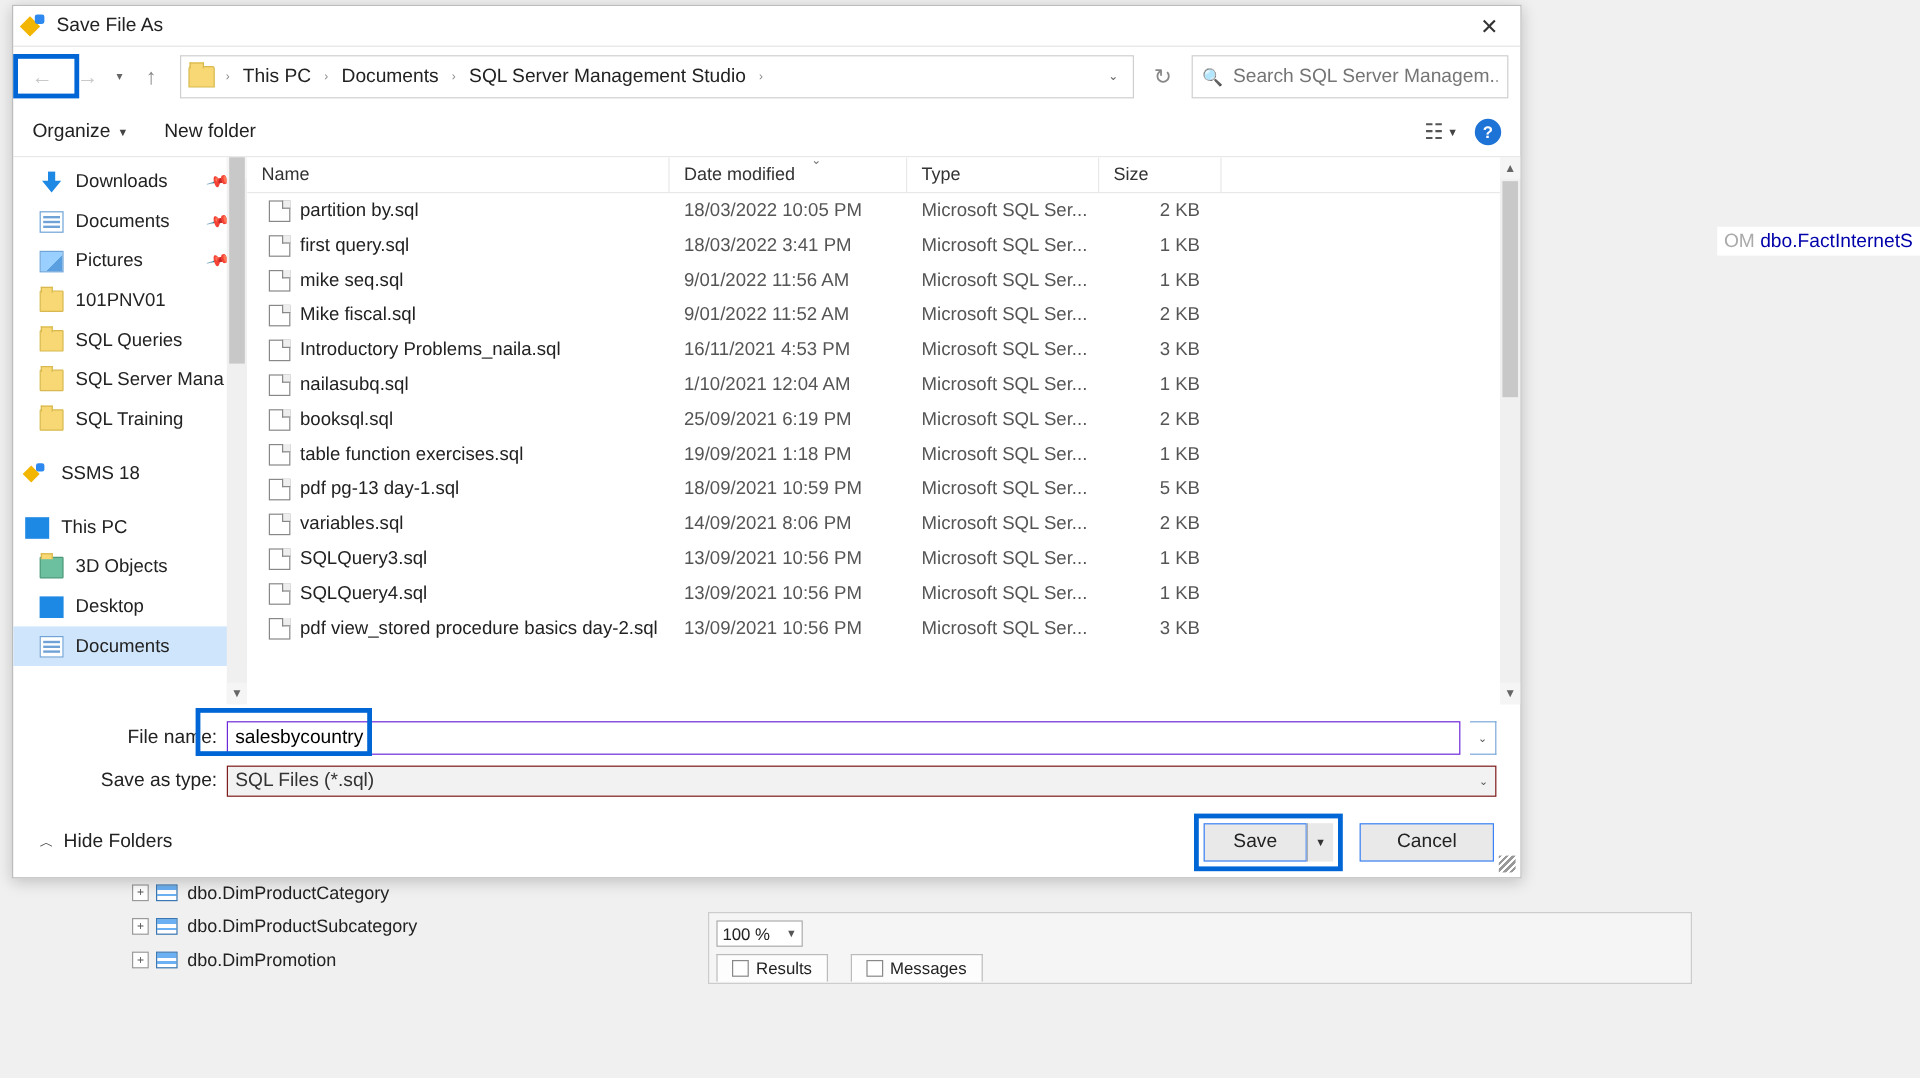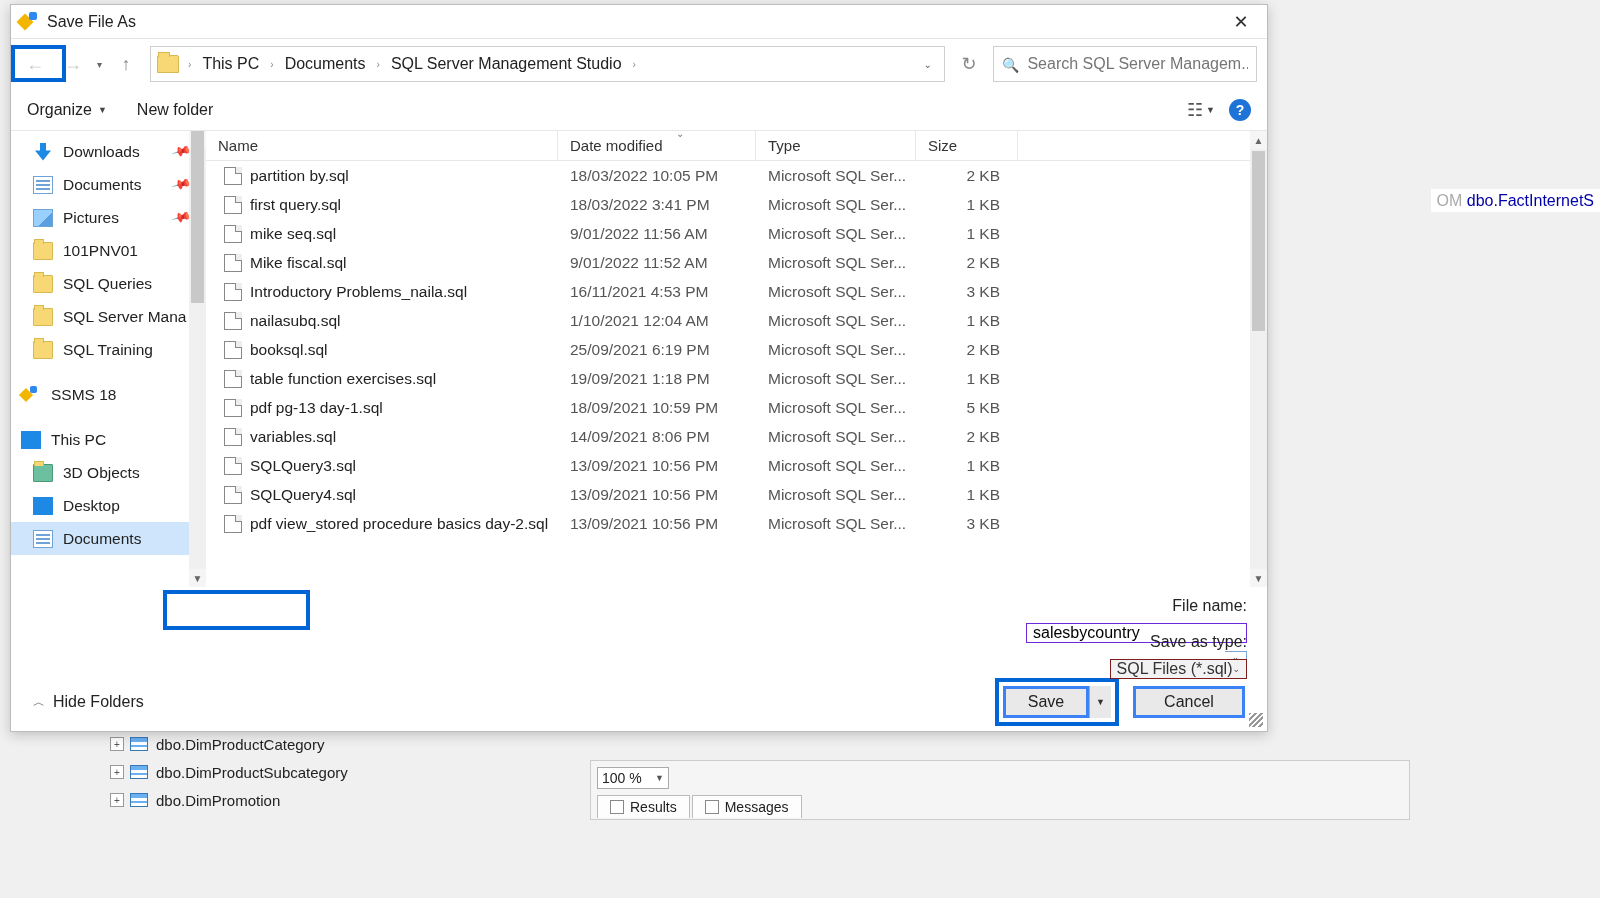--- a/index.html
+++ b/index.html
@@ -10,21 +10,21 @@
 
 .bg-bottom-tree { position:absolute; left:110px; top:730px; font-size:15px; color:#222; }
 .bg-bottom-tree .row { display:flex; align-items:center; height:28px; }
 .bg-bottom-tree .expander { width:14px; height:14px; border:1px solid #999; margin-right:6px; display:flex; align-items:center; justify-content:center; font-size:10px; color:#555; background:#fff; }
 .bg-bottom-tree .table-icon { display:inline-block; width:18px; height:14px; margin-right:8px; background:linear-gradient(#6ab0f3,#6ab0f3 4px,#fff 4px,#fff 7px,#6ab0f3 7px,#6ab0f3 9px,#fff 9px,#fff 12px,#6ab0f3 12px); border:1px solid #3a78b5; }
 
 .bg-zoom-bar { position:absolute; left:590px; top:760px; background:#f5f5f5; height:60px; width:820px; border:1px solid #ccc; }
 .bg-zoom-bar .zoom-sel { position:absolute; left:6px; top:6px; width:72px; height:22px; border:1px solid #aaa; background:#fff; font-size:14px; display:flex; align-items:center; padding:0 4px; }
 .bg-zoom-bar .zoom-sel .dd { margin-left:auto; font-size:9px; color:#555; }
 .bg-zoom-bar .tabs { position:absolute; left:6px; top:34px; display:flex; gap:0; }
-.bg-zoom-bar .tab { display:flex; align-items:center; gap:6px; padding:3px 12px; border:1px solid #bbb; border-bottom:none; background:#fdfdfd; font-size:14px; margin-right:2px; }
+.bg-zoom-bar .tab { display:flex; align-items:center; gap:6px; padding:3px 12px; border:1px solid #bbb; border-bottom:none; background:#fdfdfd; font-size:14px; margin-right:19px; }
 .bg-zoom-bar .tab .tab-icon { width:14px; height:14px; border:1px solid #888; background:#fff; }
 
 .dialog { position:absolute; left:10px; top:4px; width:1258px; height:728px; background:#fff; border:1px solid #bcbcbc; box-shadow:0 3px 12px rgba(0,0,0,0.2); display:flex; flex-direction:column; }
 
 .titlebar { height:34px; display:flex; align-items:center; padding:0 8px; border-bottom:1px solid #e4e4e4; }
 .titlebar .app-icon { width:20px; height:20px; margin-right:8px; position:relative; }
 .titlebar .app-icon::before { content:""; position:absolute; width:12px; height:12px; background:#f2b600; left:0; top:4px; transform:rotate(45deg); }
 .titlebar .app-icon::after { content:""; position:absolute; width:8px; height:8px; background:#2d89ef; left:10px; top:0; border-radius:2px; }
 .titlebar .title-txt { font-size:16px; }
 .titlebar .close { margin-left:auto; width:36px; height:30px; display:flex; align-items:center; justify-content:center; font-size:18px; color:#333; cursor:pointer; }
@@ -93,34 +93,34 @@
 .frow .c-size{width:102px; color:#555; text-align:right; padding-right:18px;}
 .sql-icon { width:18px; height:18px; border:1px solid #888; background:#fff; position:relative; flex:none; }
 .sql-icon::after{content:"";position:absolute;right:-1px;top:-1px;width:6px;height:6px;background:#eee;border-left:1px solid #888;border-bottom:1px solid #888;}
 
 .file-scroll { width:17px; background:#f0f0f0; display:flex; flex-direction:column; }
 .file-scroll .btn-s{height:18px;display:flex;align-items:center;justify-content:center;font-size:10px;color:#666;background:#f5f5f5;cursor:pointer;}
 .file-scroll .thumb-s{height:180px;background:#c8c8c8;margin:2px;}
 .file-scroll .track-s{flex:1;}
 
 .bottom-fields { padding:10px 20px 4px 20px; }
-.field-row { display:flex; align-items:flex-end; height:36px; gap:8px;flex-direction:column; }
+.field-row { display:flex; align-items:center; height:36px; gap:8px; }
 .field-row .lbl { width:150px; text-align:right; font-size:16px; color:#222; }
 .fname-input { flex:1; height:28px; border:1px solid #6d28d9; background:#fff; font-size:16px; padding:0 6px; outline:none; }
 .fname-dd { width:22px; height:28px; border:1px solid #7aa7d8; border-left:none; display:flex; align-items:center; justify-content:center; font-size:9px; color:#555; cursor:pointer; background:#fff; }
 .ftype-sel { flex:1; height:26px; border:1px solid #7f1d1d; background:#f2f2f2; display:flex; align-items:center; padding:0 6px; font-size:16px; color:#333; }
 .ftype-sel .dd { margin-left:auto; font-size:9px; color:#555; }
 
 .hl-fname { position:absolute; border:4px solid #0066d6; pointer-events:none; }
 
 .footer { height:58px; display:flex; align-items:center; padding:0 22px; }
 .hide-folders { display:flex; align-items:center; gap:8px; font-size:16px; cursor:pointer; }
 .hide-folders .chev-up { font-size:12px; color:#444; }
 .footer .spacer-f { flex:1; }
-.btn { height:32px; border:3px solid #3b82f6; background:#e9e9e9; font-size:16px; display:flex; align-items:center; justify-content:center; cursor:pointer; }
+.btn { height:32px; border:1px solid #3b82f6; background:#e9e9e9; font-size:16px; display:flex; align-items:center; justify-content:center; cursor:pointer; }
 .btn-cancel { width:112px; margin-left:14px; }
 .save-wrap { display:flex; border:4px solid #0066d6; padding:4px; }
 .btn-save { width:86px; }
 .btn-save-dd { width:22px; border-left:1px solid #adadad; background:#e9e9e9; display:flex; align-items:center; justify-content:center; font-size:9px; color:#333; cursor:pointer; }
 
 .resize-grip { position:absolute; right:4px; bottom:4px; width:14px; height:14px; background:repeating-linear-gradient(135deg,#999 0 2px,transparent 2px 4px); }
 </style>
 </head>
 <body>
 

